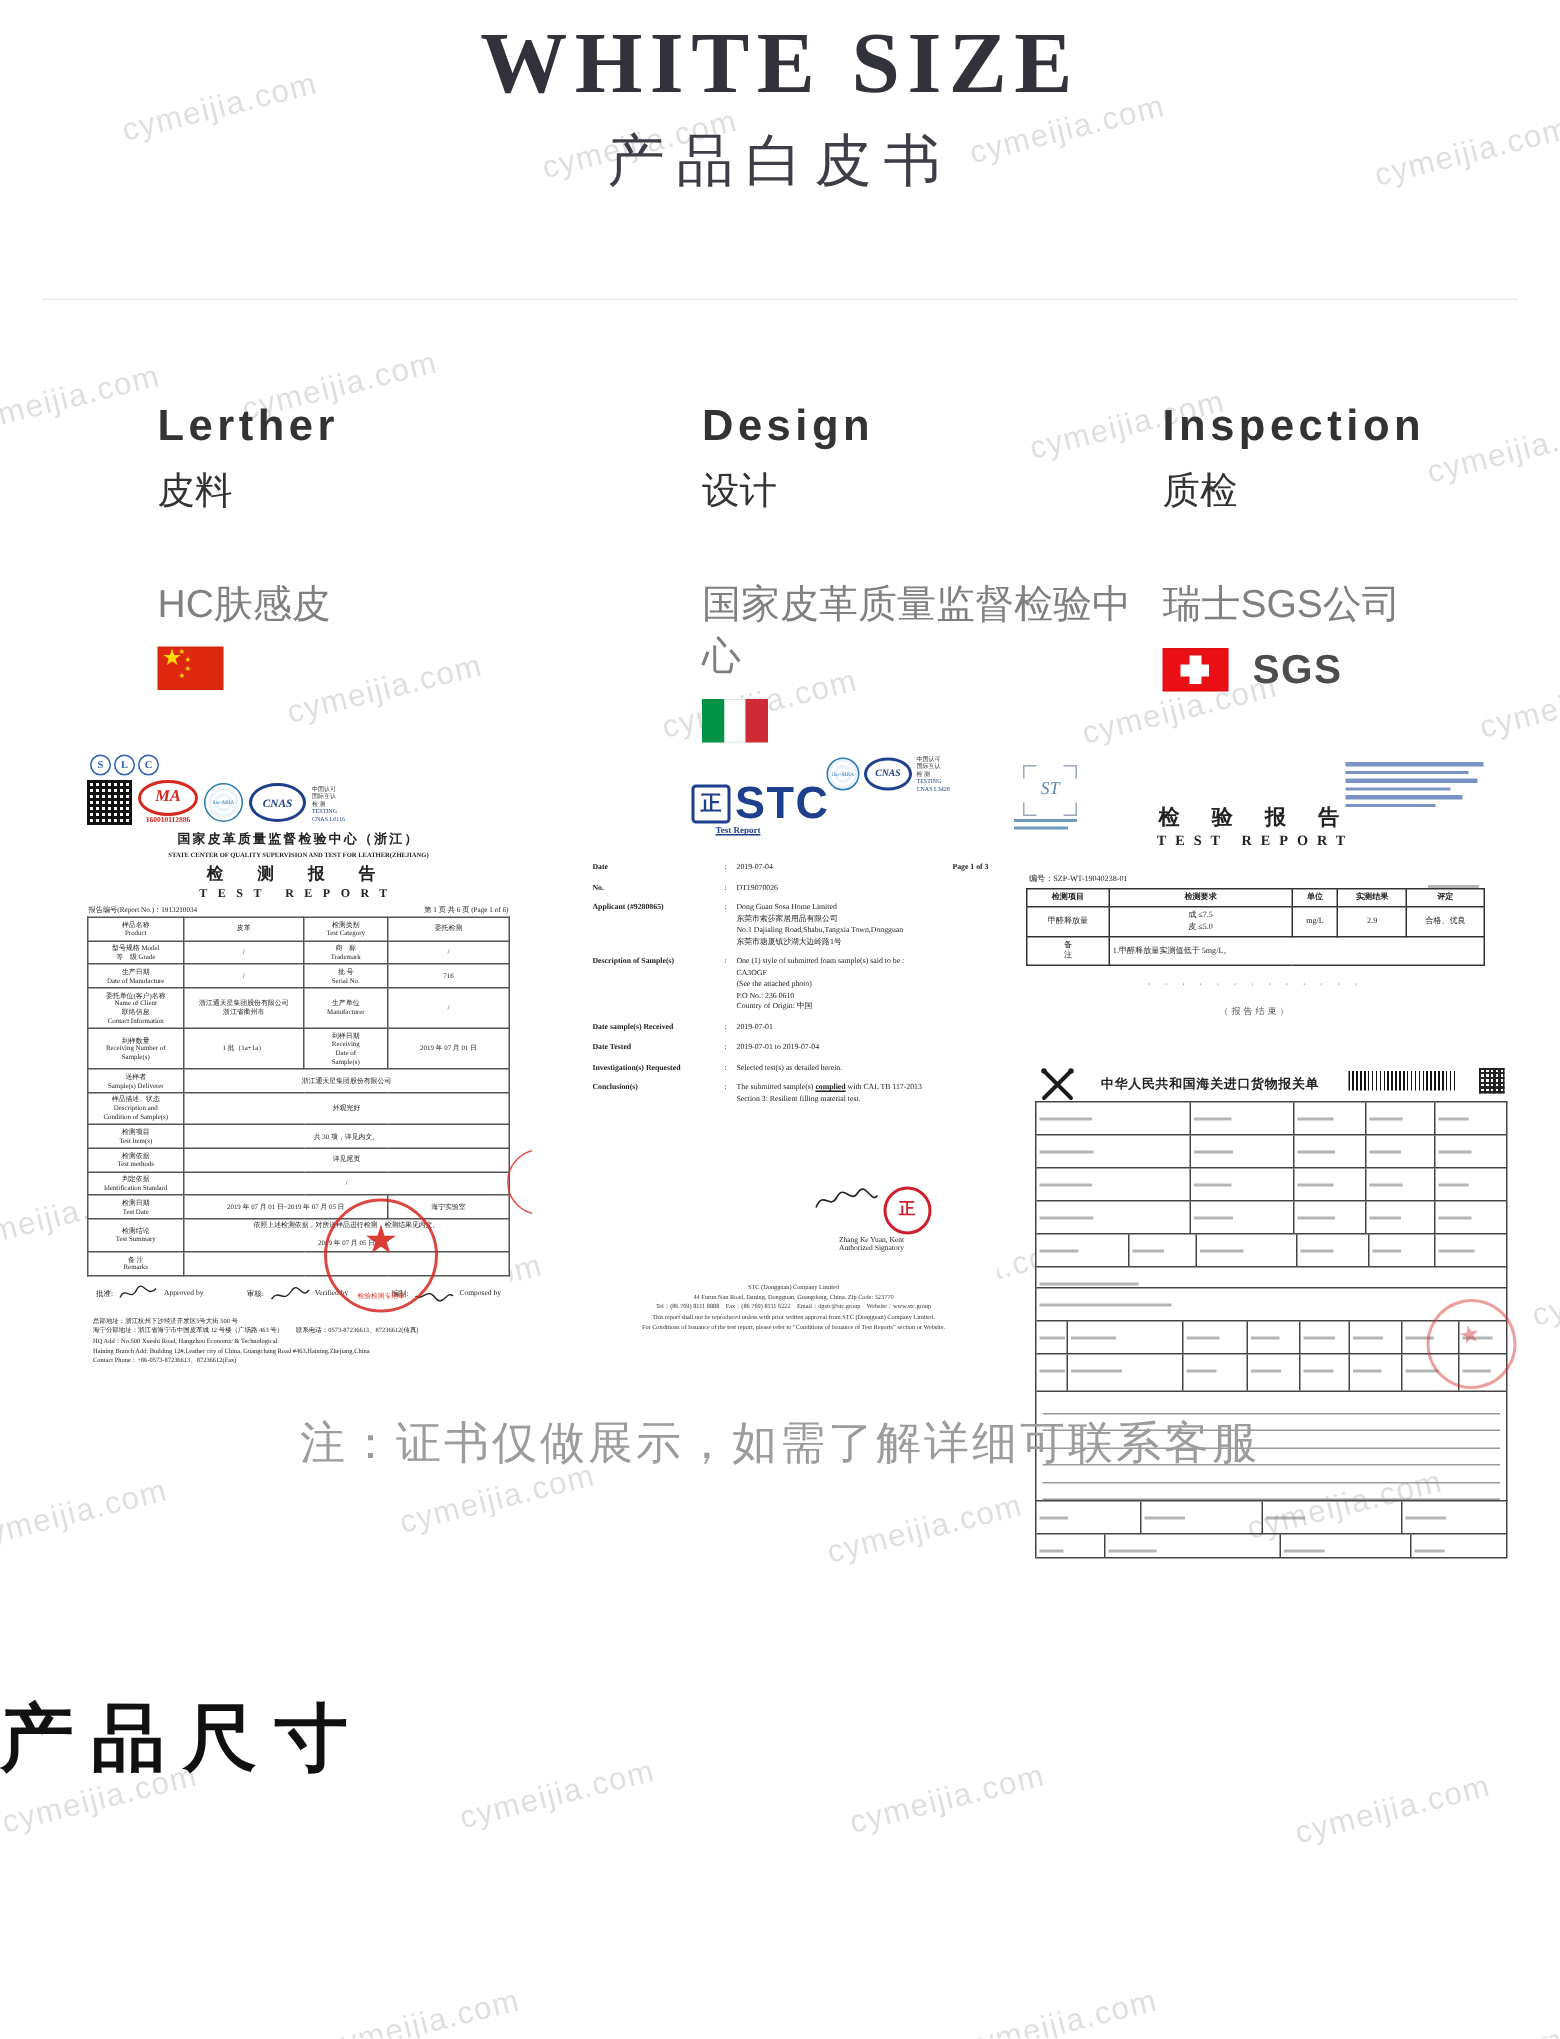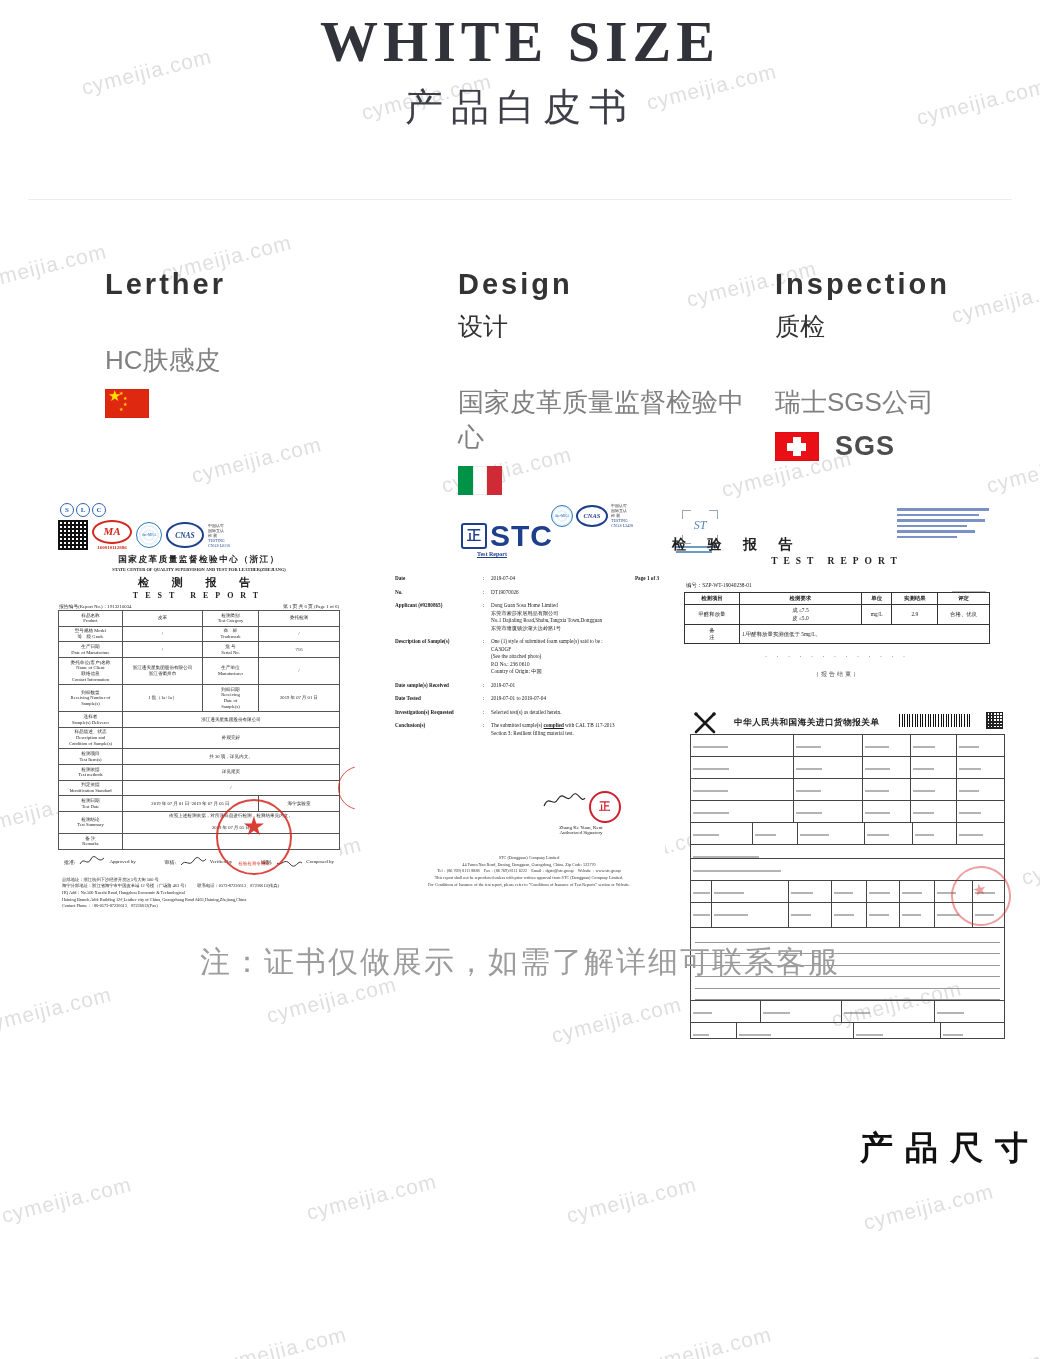--- a/index.html
+++ b/index.html
@@ -10,21 +10,21 @@
       white-space:nowrap;pointer-events:none;letter-spacing:1px;}
   
   .hd-title{position:absolute;top:8px;left:0;width:100%;text-align:center;
       font-family:"Liberation Serif","DejaVu Serif",serif;font-weight:bold;font-size:58px;
       letter-spacing:5px;color:#32323a;}
   .hd-sub{position:absolute;top:82px;left:0;width:100%;text-align:center;
       font-size:38px;letter-spacing:8px;color:#3e3e48;}
   .divider{position:absolute;top:199px;left:28px;right:28px;height:1px;background:#ececec;}
   
   .feature{position:absolute;top:268px;width:300px;}
-  .f1{left:105px}.f2{left:458px}.f3{left:775px}
+  .f1{left:105px}.f2{left:468px}.f3{left:775px}
   .f-title{font-size:29px;font-weight:bold;letter-spacing:3px;color:#333;}
   .f-sub{font-size:25px;color:#333;margin-top:9px;}
   .f-val{font-size:26px;color:#808080;margin-top:42px;}
   .f-flagrow{margin-top:11px;display:flex;align-items:center;}
   .flag{width:44px;height:29px;position:relative;box-shadow:0 0 0 1px rgba(0,0,0,.05) inset;}
   .flag-cn{background:#de2910;}
   .flag-cn .big{position:absolute;left:3px;top:-2px;color:#ffde00;font-size:15px;}
   .flag-cn .sm{position:absolute;color:#ffde00;font-size:5px;}
   .flag-it{display:flex;}
   .flag-it div{flex:1;height:100%;}
@@ -101,21 +101,21 @@
   .c3-st .corner{position:absolute;width:8px;height:8px;border:1.4px solid #9aa7bb;}
   .c3-st .tl{left:0;top:0;border-right:none;border-bottom:none;}
   .c3-st .tr{right:0;top:0;border-left:none;border-bottom:none;}
   .c3-st .bl{left:0;bottom:0;border-right:none;border-top:none;}
   .c3-st .br{right:0;bottom:0;border-left:none;border-top:none;}
   .c3-st .stxt{position:absolute;left:0;width:100%;top:8px;text-align:center;color:#5c87b9;
       font-size:12px;font-style:italic;}
   .c3-subbars{position:absolute;left:4px;top:48px;width:46px;}
   .c3-subbars .bluebar{height:2px;background:#6f9bc0;}
   .c3-info{position:absolute;right:10px;top:10px;width:95px;}
-  .c3-title{position:absolute;left:0;top:38px;width:100%;font-weight:bold;
+  .c3-title{position:absolute;left:0;top:38px;width:100%;text-align:center;font-weight:bold;
       font-size:14px;letter-spacing:9px;}
   .c3-titleen{position:absolute;left:0;top:58px;width:100%;text-align:center;font-weight:bold;
       font-size:9.5px;letter-spacing:6px;}
   .c3-no{position:absolute;left:14px;top:84px;font-size:5.4px;}
   .c3-nobars{position:absolute;right:16px;top:84px;}
   .c3-table{position:absolute;left:12px;top:94px;width:306px;border-collapse:collapse;table-layout:fixed;}
   .c3-table td{border:0.7px solid #333;font-size:5.4px;text-align:center;padding:2px;
       white-space:pre-line;line-height:1.35;}
   .c3-dots{position:absolute;left:0;top:156px;width:100%;text-align:center;font-size:6px;
       letter-spacing:4px;color:#333;}
@@ -140,22 +140,22 @@
   .c4-stamp{position:absolute;right:-6px;bottom:-4px;width:56px;height:56px;border:2px solid rgba(214,40,40,.45);
       border-radius:50%;transform:rotate(-12deg);}
   .c4-stamp::after{content:"★";position:absolute;left:0;top:12px;width:100%;text-align:center;
       color:rgba(214,40,40,.45);font-size:16px;}
   
   .note{position:absolute;top:942px;left:0;width:100%;text-align:center;font-size:30px;
       color:#9c9c9c;letter-spacing:2px;}
   .ps-title{position:absolute;top:1068px;left:0;width:100%;text-align:center;
       font-family:"Liberation Serif","DejaVu Serif",serif;font-weight:bold;font-size:50px;
       letter-spacing:4px;color:#111;}
-  .ps-sub{position:absolute;top:1126px;left:0;width:100%;text-align:right;font-weight:bold;
-      font-size:33px;letter-spacing:12px;color:#111;}
+  .ps-sub{position:absolute;top:1126px;left:0;width:100%;text-align:left;font-weight:bold;
+      font-size:49px;letter-spacing:12px;color:#111;}
   .ps-unit{position:absolute;top:1248px;left:0;width:100%;text-align:center;font-size:30px;color:#222;}
   .sig-svg{display:inline-block;}
 </style>
 </head>
 <body>
 
 <div class="page">
 
   <div id="wm-layer">
       <div class="wm" style="left: 80px; top: 60px;">cymeijia.com</div>
@@ -187,20 +187,21 @@
       <div class="wm" style="left: 640px; top: 1338px;">cymeijia.com</div>
       <div class="wm" style="left: 1000px; top: 1342px;">cymeijia.com</div>
     </div>
 
   <div class="hd-title">WHITE SIZE</div>
   <div class="hd-sub">产品白皮书</div>
   <div class="divider"></div>
 
   <div class="feature f1">
     <div class="f-title">Lerther</div>
+    <div class="f-sub">皮料</div>
     <div class="f-val">HC肤感皮</div>
     <div class="f-flagrow">
       <div class="flag flag-cn">
         <span class="big">★</span>
         <span class="sm" style="left:14px;top:1px;">★</span>
         <span class="sm" style="left:18px;top:6px;">★</span>
         <span class="sm" style="left:18px;top:12px;">★</span>
         <span class="sm" style="left:14px;top:17px;">★</span>
       </div>
     </div>

